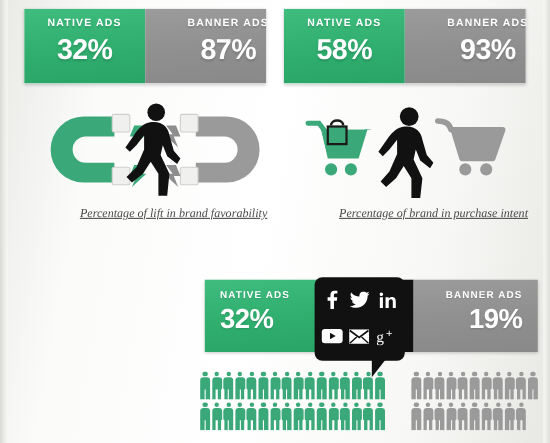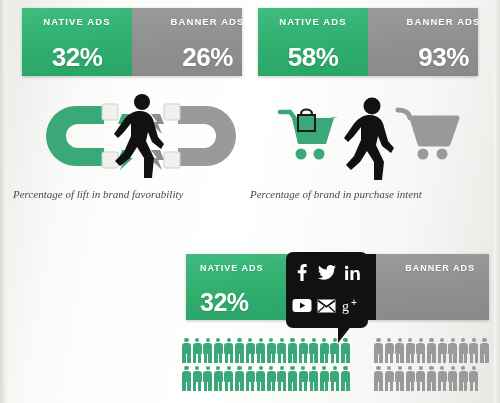--- a/index.html
+++ b/index.html
@@ -46,21 +46,20 @@
     display: flex;
     box-shadow: 0 1px 3px rgba(0,0,0,0.22);
     overflow: hidden;
   }
   .half {
     display: flex;
     flex-direction: column;
     align-items: center;
     justify-content: flex-start;
     box-sizing: border-box;
-    gap: 12px;
   }
   .half.green {
     background: linear-gradient(175deg, #3fbc7e 0%, #2fae6e 55%, #2aa468 100%);
   }
   .half.gray {
     background: linear-gradient(175deg, #9b9b9b 0%, #8f8f8f 55%, #898989 100%);
     padding-left: 41px;
   }
   .lbl {
     color: #ffffff;
@@ -93,22 +92,23 @@
   .bottom .half.green .val { text-align: left; }
   .bottom .spacer { width: 75px; background: #111; }
 
   
   .caption {
     position: absolute;
     font-family: "Liberation Serif", serif;
     font-style: italic;
     font-size: 11px;
     color: #4a4a4a;
-    text-align: left;
+    text-align: right;
     width: 230px;
+    text-decoration: underline;
   }
 
   
   .illus { position: absolute; }
 
   
   #social-bubble {
     position: absolute;
     left: 286px;
     top: 252px;
@@ -192,21 +192,21 @@
 
 <div id="stage">
 
   <div class="statbar top" style="left:22px; top:8px;">
     <div class="half green">
       <div class="lbl">NATIVE ADS</div>
       <div class="val">32%</div>
     </div>
     <div class="half gray">
       <div class="lbl">BANNER ADS</div>
-      <div class="val">26%</div>
+      <div class="val">87%</div>
     </div>
   </div>
 
   <div class="illus" style="left:36px; top:92px; width:210px; height:88px;">
     <svg width="210" height="88" viewBox="0 0 210 88" xmlns="http://www.w3.org/2000/svg">
 
       <g>
         <path d="M68 14 H40 A26 26 0 0 0 40 74 H68 V56 H42 A8 8 0 0 1 42 32 H68 Z" fill="#3aa878"></path>
         <rect x="66" y="12" width="16" height="16" rx="1.5" fill="#f0f0ee" stroke="#cfcfcc" stroke-width="1"></rect>
         <rect x="66" y="60" width="16" height="16" rx="1.5" fill="#f0f0ee" stroke="#cfcfcc" stroke-width="1"></rect>
@@ -281,20 +281,21 @@
   <div class="caption" style="left:250px; top:188px;">Percentage of brand in purchase intent</div>
 
   <div class="statbar bottom" style="left:186px; top:254px;">
     <div class="half green">
       <div class="lbl">NATIVE ADS</div>
       <div class="val">32%</div>
     </div>
     <div class="spacer"></div>
     <div class="half gray">
       <div class="lbl">BANNER ADS</div>
+      <div class="val">19%</div>
     </div>
   </div>
 
   <div id="social-bubble">
     <div class="social-grid">
       <span class="sicon">
         <svg width="13" height="17" viewBox="0 0 13 17">
             <path fill="#fff" d="M8.6 17V9.3h2.6l.4-3H8.6V4.4c0-.9.2-1.5 1.5-1.5h1.6V.2C11.4.1 10.4 0 9.3 0 7 0 5.4 1.4 5.4 4v2.3H2.8v3h2.6V17h3.2z"></path>
           </svg>
       </span>

